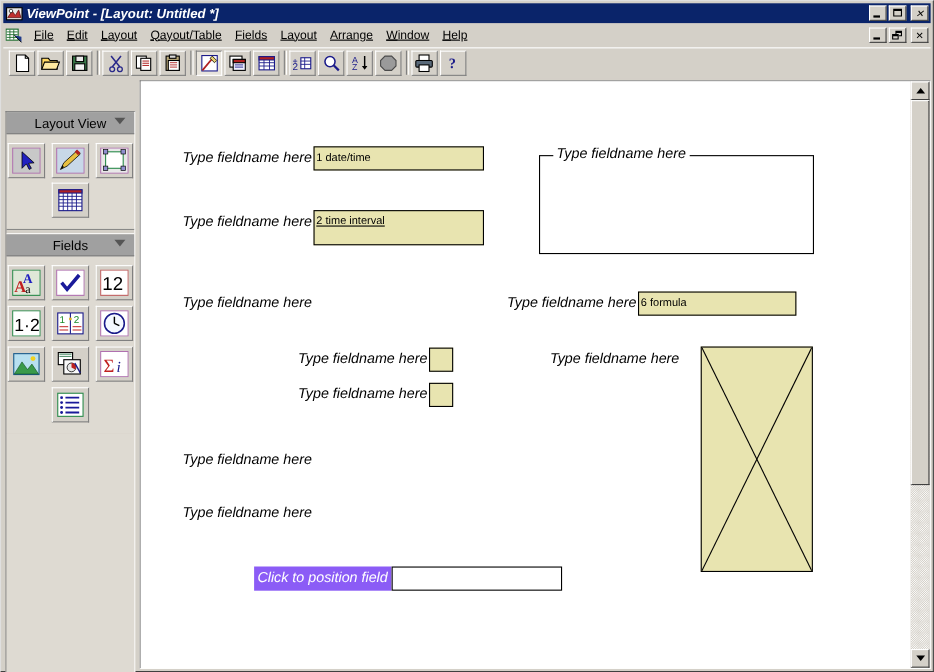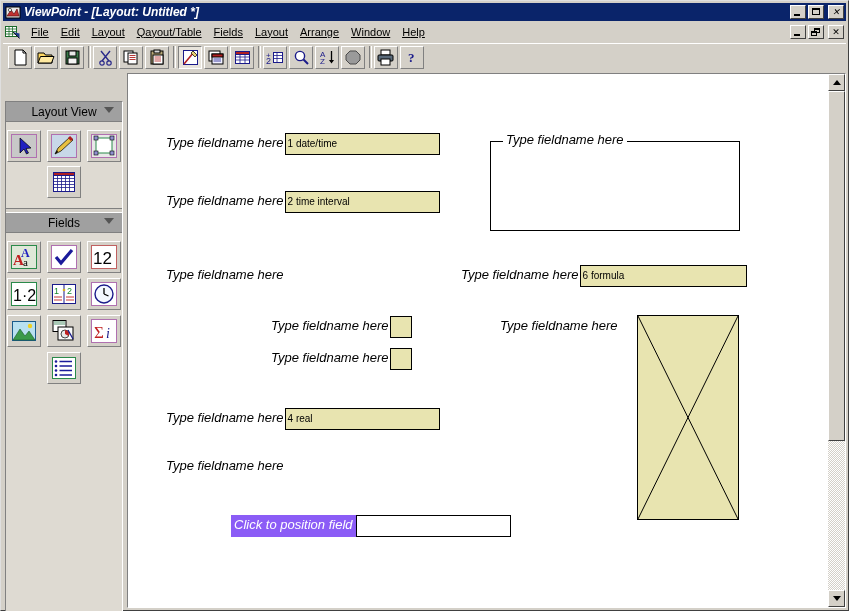--- a/index.html
+++ b/index.html
@@ -634,45 +634,44 @@
         <span class="legend">Type fieldname here</span>
       </div>
 
       <div class="fld-row" style="left:38px; top:59px;">
         <span class="fld-label">Type fieldname here</span>
         <span class="fld-box" style="width:155px;height:22px;">1 date/time</span>
       </div>
 
       <div class="fld-row" style="left:38px; top:117px;">
         <span class="fld-label">Type fieldname here</span>
-        <span class="fld-box" style="width:155px;height:22px;">2 time interval</span>
+        <span class="fld-box" style="width:155px;height:32px;text-decoration:underline;">2 time interval</span>
       </div>
 
       <div class="fld-row" style="left:38px; top:191px;">
         <span class="fld-label">Type fieldname here</span>
       </div>
 
       <div class="fld-row" style="left:333px; top:191px;">
         <span class="fld-label">Type fieldname here</span>
-        <span class="fld-box" style="width:167px;height:22px;">6 formula</span>
+        <span class="fld-box" style="width:144px;height:22px;">6 formula</span>
       </div>
 
       <div class="fld-row" style="left:143px; top:242px;">
         <span class="fld-label">Type fieldname here</span>
         <span class="fld-box square" style="width:22px;height:22px;"></span>
       </div>
 
       <div class="fld-row" style="left:143px; top:274px;">
         <span class="fld-label">Type fieldname here</span>
         <span class="fld-box square" style="width:22px;height:22px;"></span>
       </div>
 
       <div class="fld-row" style="left:38px; top:334px;">
         <span class="fld-label">Type fieldname here</span>
-        <span class="fld-box" style="width:155px;height:22px;">4 real</span>
       </div>
 
       <div class="fld-row" style="left:38px; top:382px;">
         <span class="fld-label">Type fieldname here</span>
       </div>
 
       <div class="fld-row" style="left:372px; top:242px;">
         <span class="fld-label">Type fieldname here</span>
       </div>
       <div id="image-field" style="left:509px; top:241px; width:102px; height:205px;">

